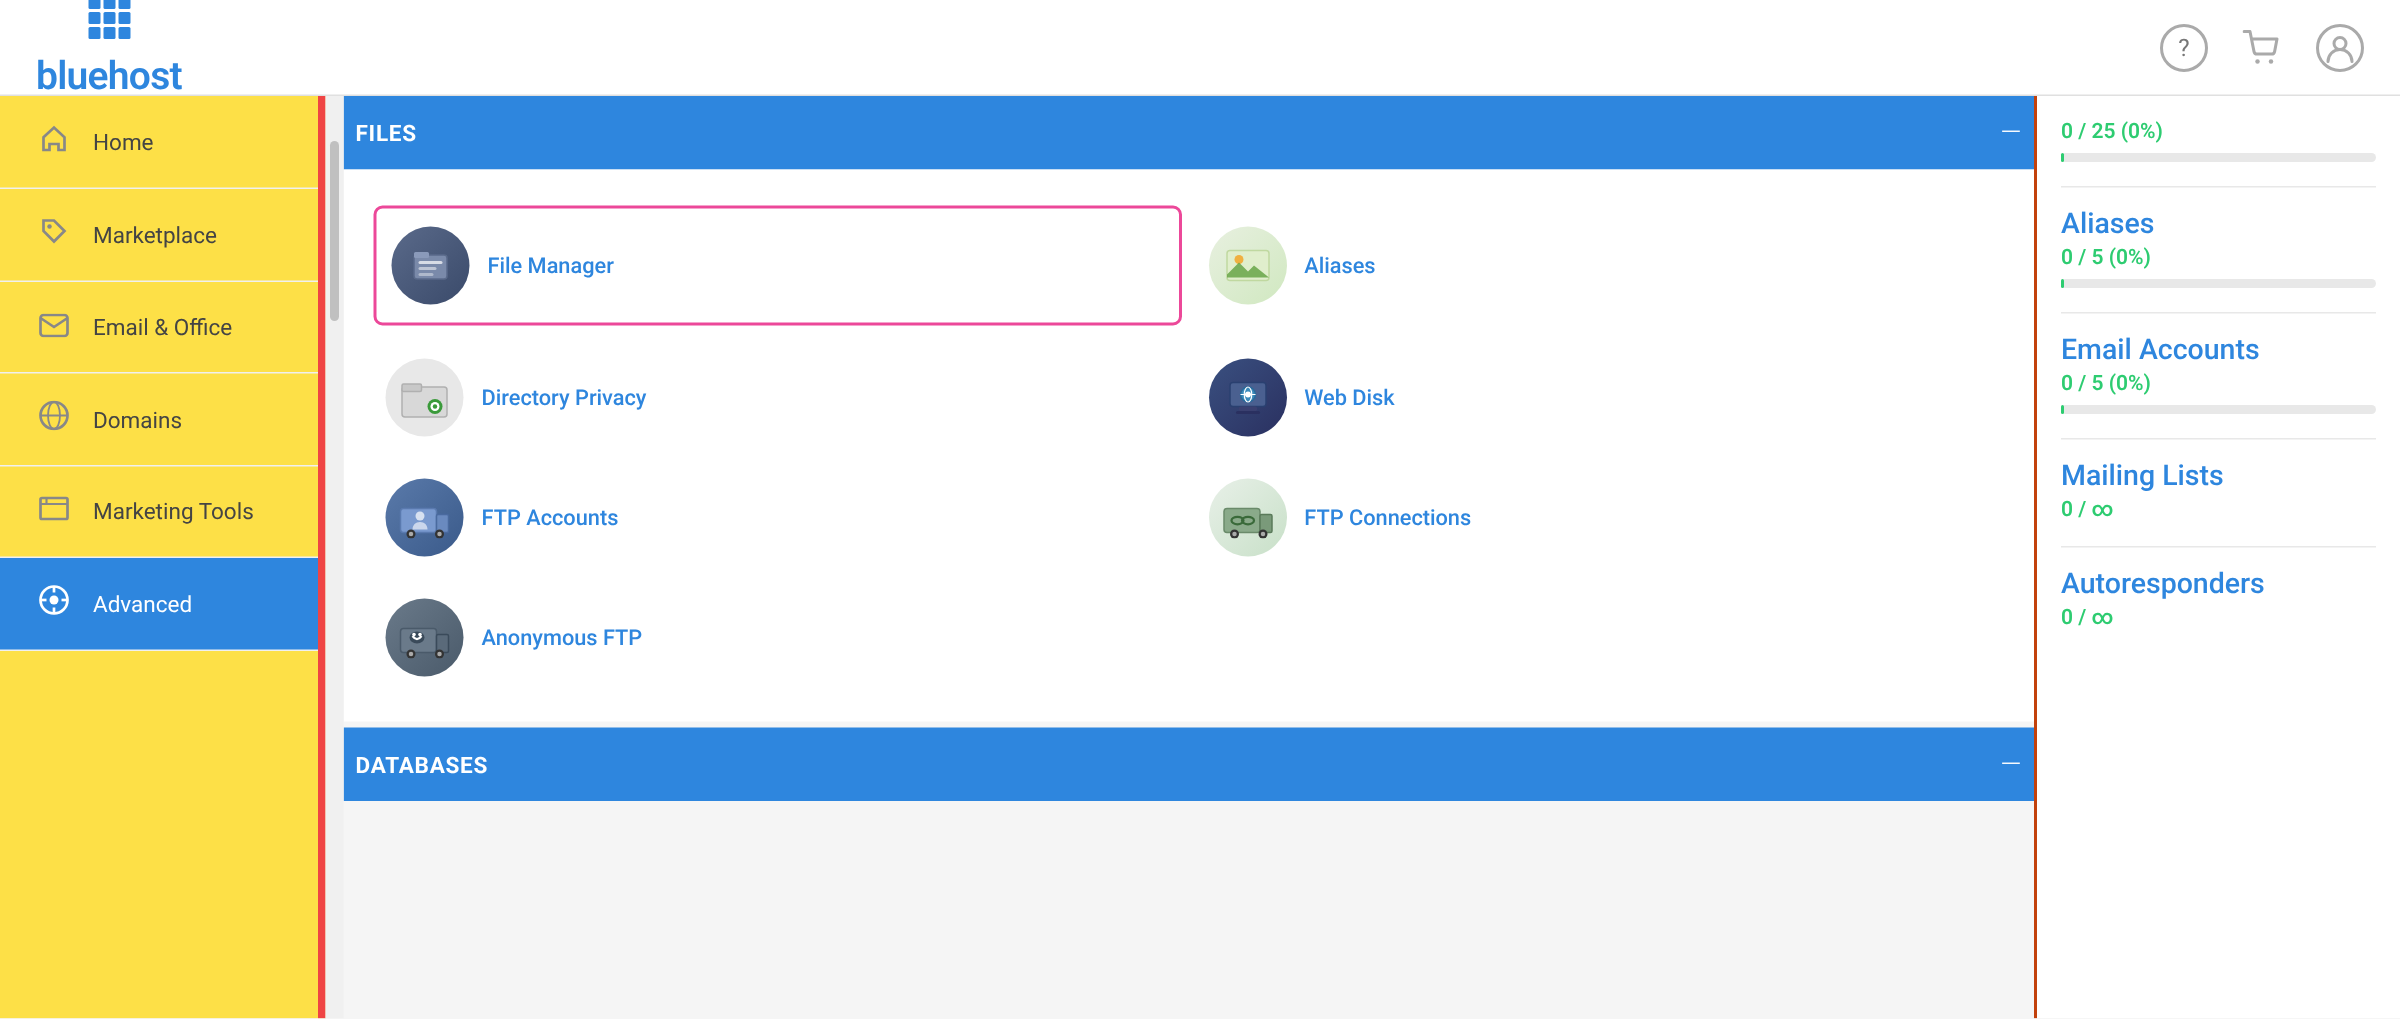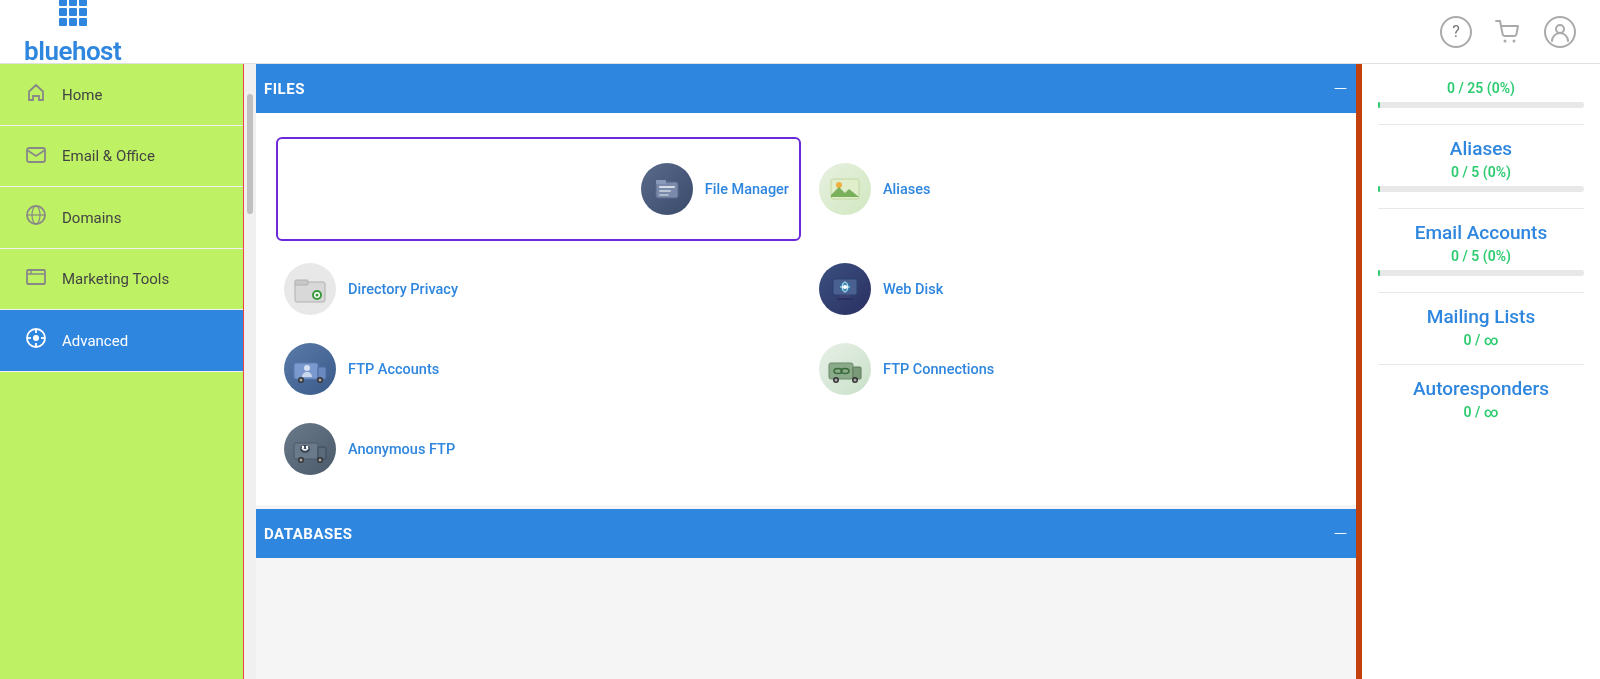--- a/index.html
+++ b/index.html
@@ -64,23 +64,23 @@
 
     
     .main-layout {
       display: flex;
       flex: 1;
       overflow: hidden;
     }
 
     
     .sidebar {
-      width: 244px;
-      background: #bef264;
-      border-right: 1px solid #ef4444;
+      width: 217px;
+      background: #fde047;
+      border-right: 5px solid #ef4444;
       flex-shrink: 0;
       display: flex;
       flex-direction: column;
       overflow-y: auto;
     }
     .sidebar-item {
       display: flex;
       align-items: center;
       gap: 14px;
       padding: 18px 24px;
@@ -166,24 +166,23 @@
     .grid-item {
       display: flex;
       align-items: center;
       gap: 12px;
       cursor: pointer;
       padding: 6px 8px;
       border-radius: 4px;
       transition: background 0.1s;
     }
     .grid-item.highlighted {
-      border: 2px solid #6d28d9;
+      border: 2px solid #ec4899;
       border-radius: 6px;
-      padding: 24px 10px;
-      justify-content: flex-end;
+      padding: 12px 10px;
     }
     .grid-item-label {
       color: #2e86de;
       font-size: 14.5px;
       font-weight: 500;
     }
 
     
     .icon-circle {
       width: 52px;
@@ -203,24 +202,23 @@
     .icon-circle.ftp { background: linear-gradient(135deg, #5a7aaa 0%, #3a5a8a 100%); }
     .icon-circle.ftpconn { background: linear-gradient(135deg, #e8f0e8 0%, #c8e0c8 100%); }
     .icon-circle.anonftp { background: linear-gradient(135deg, #6a7a8a 0%, #4a5a6a 100%); }
     .icon-circle.git { background: linear-gradient(135deg, #2a5080 0%, #1a3060 100%); }
 
     
     .right-panel {
       width: 244px;
       flex-shrink: 0;
       background: #fff;
-      border-left: 6px solid #c2410c;
+      border-left: 2px solid #c2410c;
       padding: 16px;
       overflow-y: auto;
-      text-align: center;
     }
     .stat-row {
       margin-bottom: 16px;
     }
     .stat-title {
       color: #2e86de;
       font-size: 19px;
       font-weight: 500;
       margin-bottom: 4px;
     }
@@ -291,20 +289,29 @@
     <div class="sidebar-item">
       <span class="sidebar-icon">
         <svg width="20" height="20" viewBox="0 0 20 20" fill="none">
           <path d="M3 9.5L10 3l7 6.5V18H13v-4h-6v4H3V9.5z" stroke="#888" stroke-width="1.8" fill="none"></path>
         </svg>
       </span>
       <span>Home</span>
     </div>
 
 
+    <div class="sidebar-item">
+      <span class="sidebar-icon">
+        <svg width="20" height="20" viewBox="0 0 20 20" fill="none">
+          <path d="M3 3h7l7 7-7 7-7-7V3z" stroke="#888" stroke-width="1.8"></path>
+          <circle cx="7" cy="7" r="1.5" fill="#888"></circle>
+        </svg>
+      </span>
+      <span>Marketplace</span>
+    </div>
 
     <div class="sidebar-item">
       <span class="sidebar-icon">
         <svg width="20" height="16" viewBox="0 0 20 16" fill="none">
           <rect x="1" y="1" width="18" height="14" rx="2" stroke="#888" stroke-width="1.8"></rect>
           <path d="M1 3l9 6 9-6" stroke="#888" stroke-width="1.8"></path>
         </svg>
       </span>
       <span>Email &amp; Office</span>
     </div>

